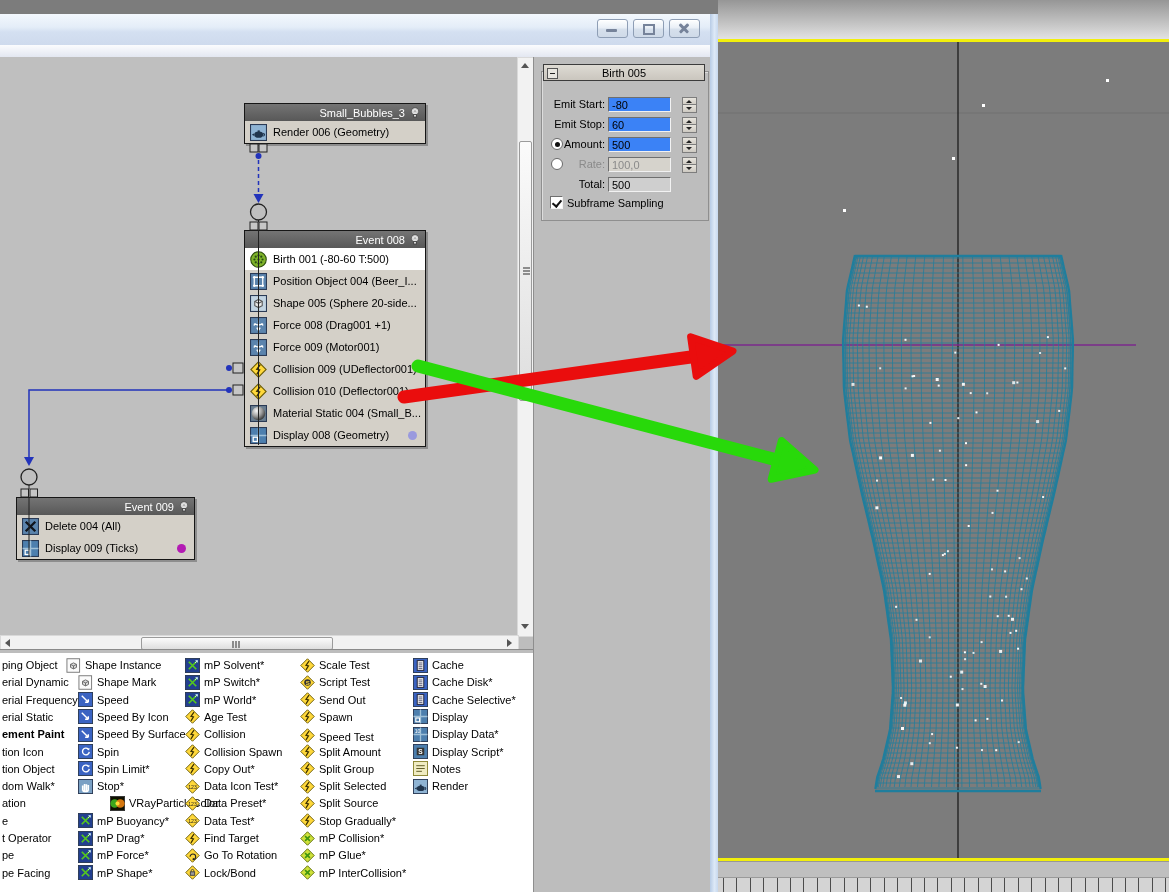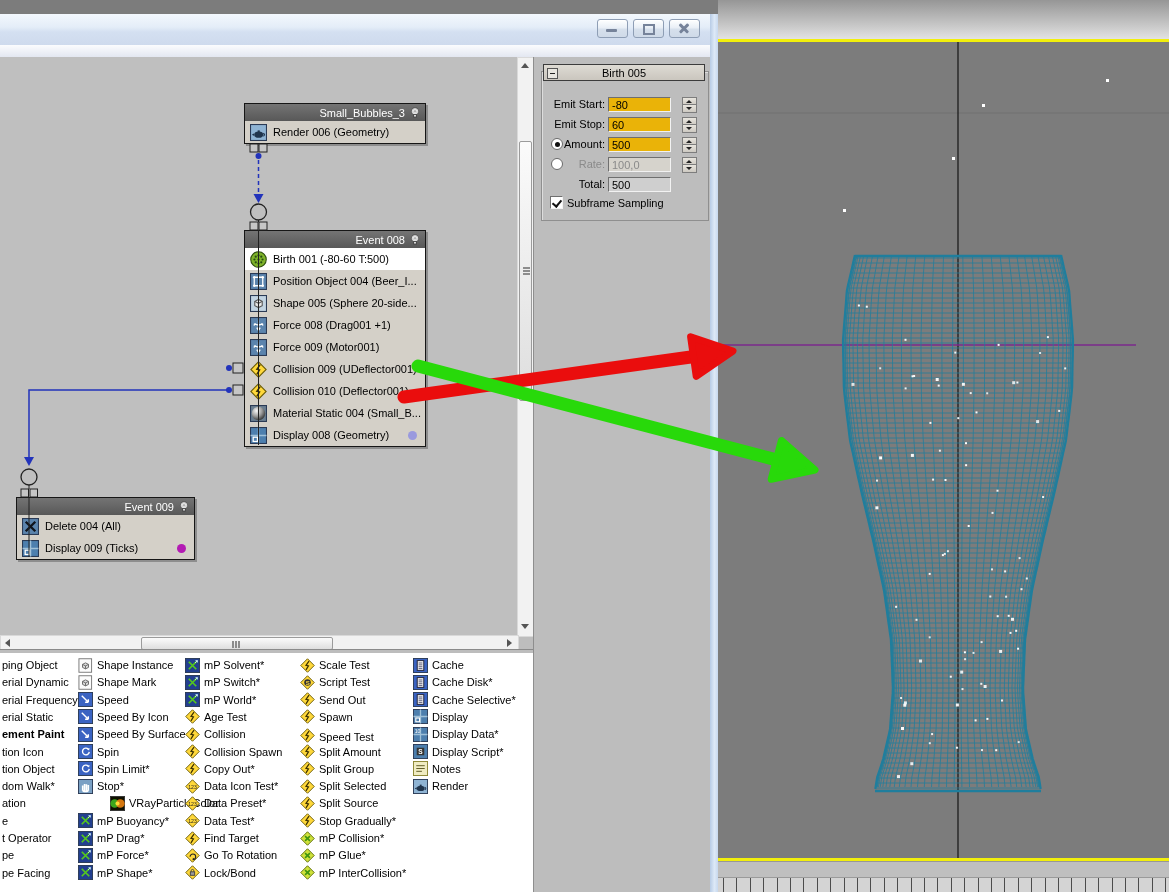--- a/index.html
+++ b/index.html
@@ -57,21 +57,21 @@
   
   #panel{position:absolute;left:537px;top:43px;width:173px;height:835px;background:#bdbdbd;}
   #bhead{position:absolute;left:6px;top:7px;width:160px;height:15px;background:linear-gradient(#dedbd4,#cac6be);
     border:1px solid #3c3c3c;display:flex;align-items:center;justify-content:center;font-size:11px;}
   #bcollapse{position:absolute;left:3px;top:3px;width:9px;height:9px;border:1px solid #555;background:#e8e6e0;}
   #bcollapse::after{content:'';position:absolute;left:2px;top:4px;width:5px;height:1px;background:#222;}
   #bbody{position:absolute;left:4px;top:14px;width:166px;height:148px;border:1px solid #8f8f8f;
     box-shadow:inset 1px 1px 0 #ddd;}
   .plab{position:absolute;text-align:right;white-space:nowrap;}
   .pdis{color:#8a8a8a;}
-  .pinput{position:absolute;background:#eab308;border-top:1px solid #6f6f6f;border-left:1px solid #6f6f6f;
+  .pinput{position:absolute;background:#3b82f6;border-top:1px solid #6f6f6f;border-left:1px solid #6f6f6f;
     border-bottom:1px solid #f2f2f2;border-right:1px solid #f2f2f2;padding:1px 0 0 3px;height:12px;font-size:11px;}
   .idis{background:#d6d3cc;color:#8a8a8a;}
   .iro{background:#cfcfcf;}
   .radio{position:absolute;width:10px;height:10px;border-radius:50%;background:#fff;border:1px solid #6a6a6a;}
   .rsel::after{content:'';position:absolute;left:2.5px;top:2.5px;width:5px;height:5px;border-radius:50%;background:#111;}
   .spin{position:absolute;width:13px;height:15px;}
   .spb{position:absolute;left:0;width:13px;height:7px;border:1px solid #7d7d7d;background:linear-gradient(#e8e5de,#cdc9c1);}
   .spb.u{top:0;} .spb.d{top:7px;}
   .spb.u::after{content:'';position:absolute;left:3px;top:1.5px;border-left:3px solid transparent;border-right:3px solid transparent;border-bottom:3.5px solid #222;}
   .spb.d::after{content:'';position:absolute;left:3px;top:1.5px;border-left:3px solid transparent;border-right:3px solid transparent;border-top:3.5px solid #222;}
@@ -336,21 +336,21 @@
         </div>
         <div class="depot-item" style="left: 2px; top: 177px;">
           <span>t Operator</span>
         </div>
         <div class="depot-item" style="left: 2px; top: 194.3px;">
           <span>pe</span>
         </div>
         <div class="depot-item" style="left: 2px; top: 211.6px;">
           <span>pe Facing</span>
         </div>
-        <div class="depot-item" style="left: 78px; top: 4px;">
+        <div class="depot-item" style="left: 66px; top: 4px;">
           <span style="width: 15px; height: 15px; display: inline-block;"><svg width="15" height="15" viewBox="0 0 16 16" xmlns="http://www.w3.org/2000/svg">
               <rect x="1" y="0.8" width="13.5" height="14.4" fill="#fbfbfb" stroke="#777"></rect>
       <path d="M4.8 6.8 L8 5.2 L11.2 6.8 L11.2 10 L8 11.6 L4.8 10 Z" fill="#dcdcdc" stroke="#666"></path>
       <path d="M4.8 6.8 L8 8.4 L11.2 6.8 M8 8.4 V11.6" stroke="#666" fill="none"></path>
             </svg></span>
           <span>Shape Instance</span>
         </div>
         <div class="depot-item" style="left: 78px; top: 21.3px;">
           <span style="width: 15px; height: 15px; display: inline-block;"><svg width="15" height="15" viewBox="0 0 16 16" xmlns="http://www.w3.org/2000/svg">
               <rect x="1" y="0.8" width="13.5" height="14.4" fill="#fbfbfb" stroke="#777"></rect>

